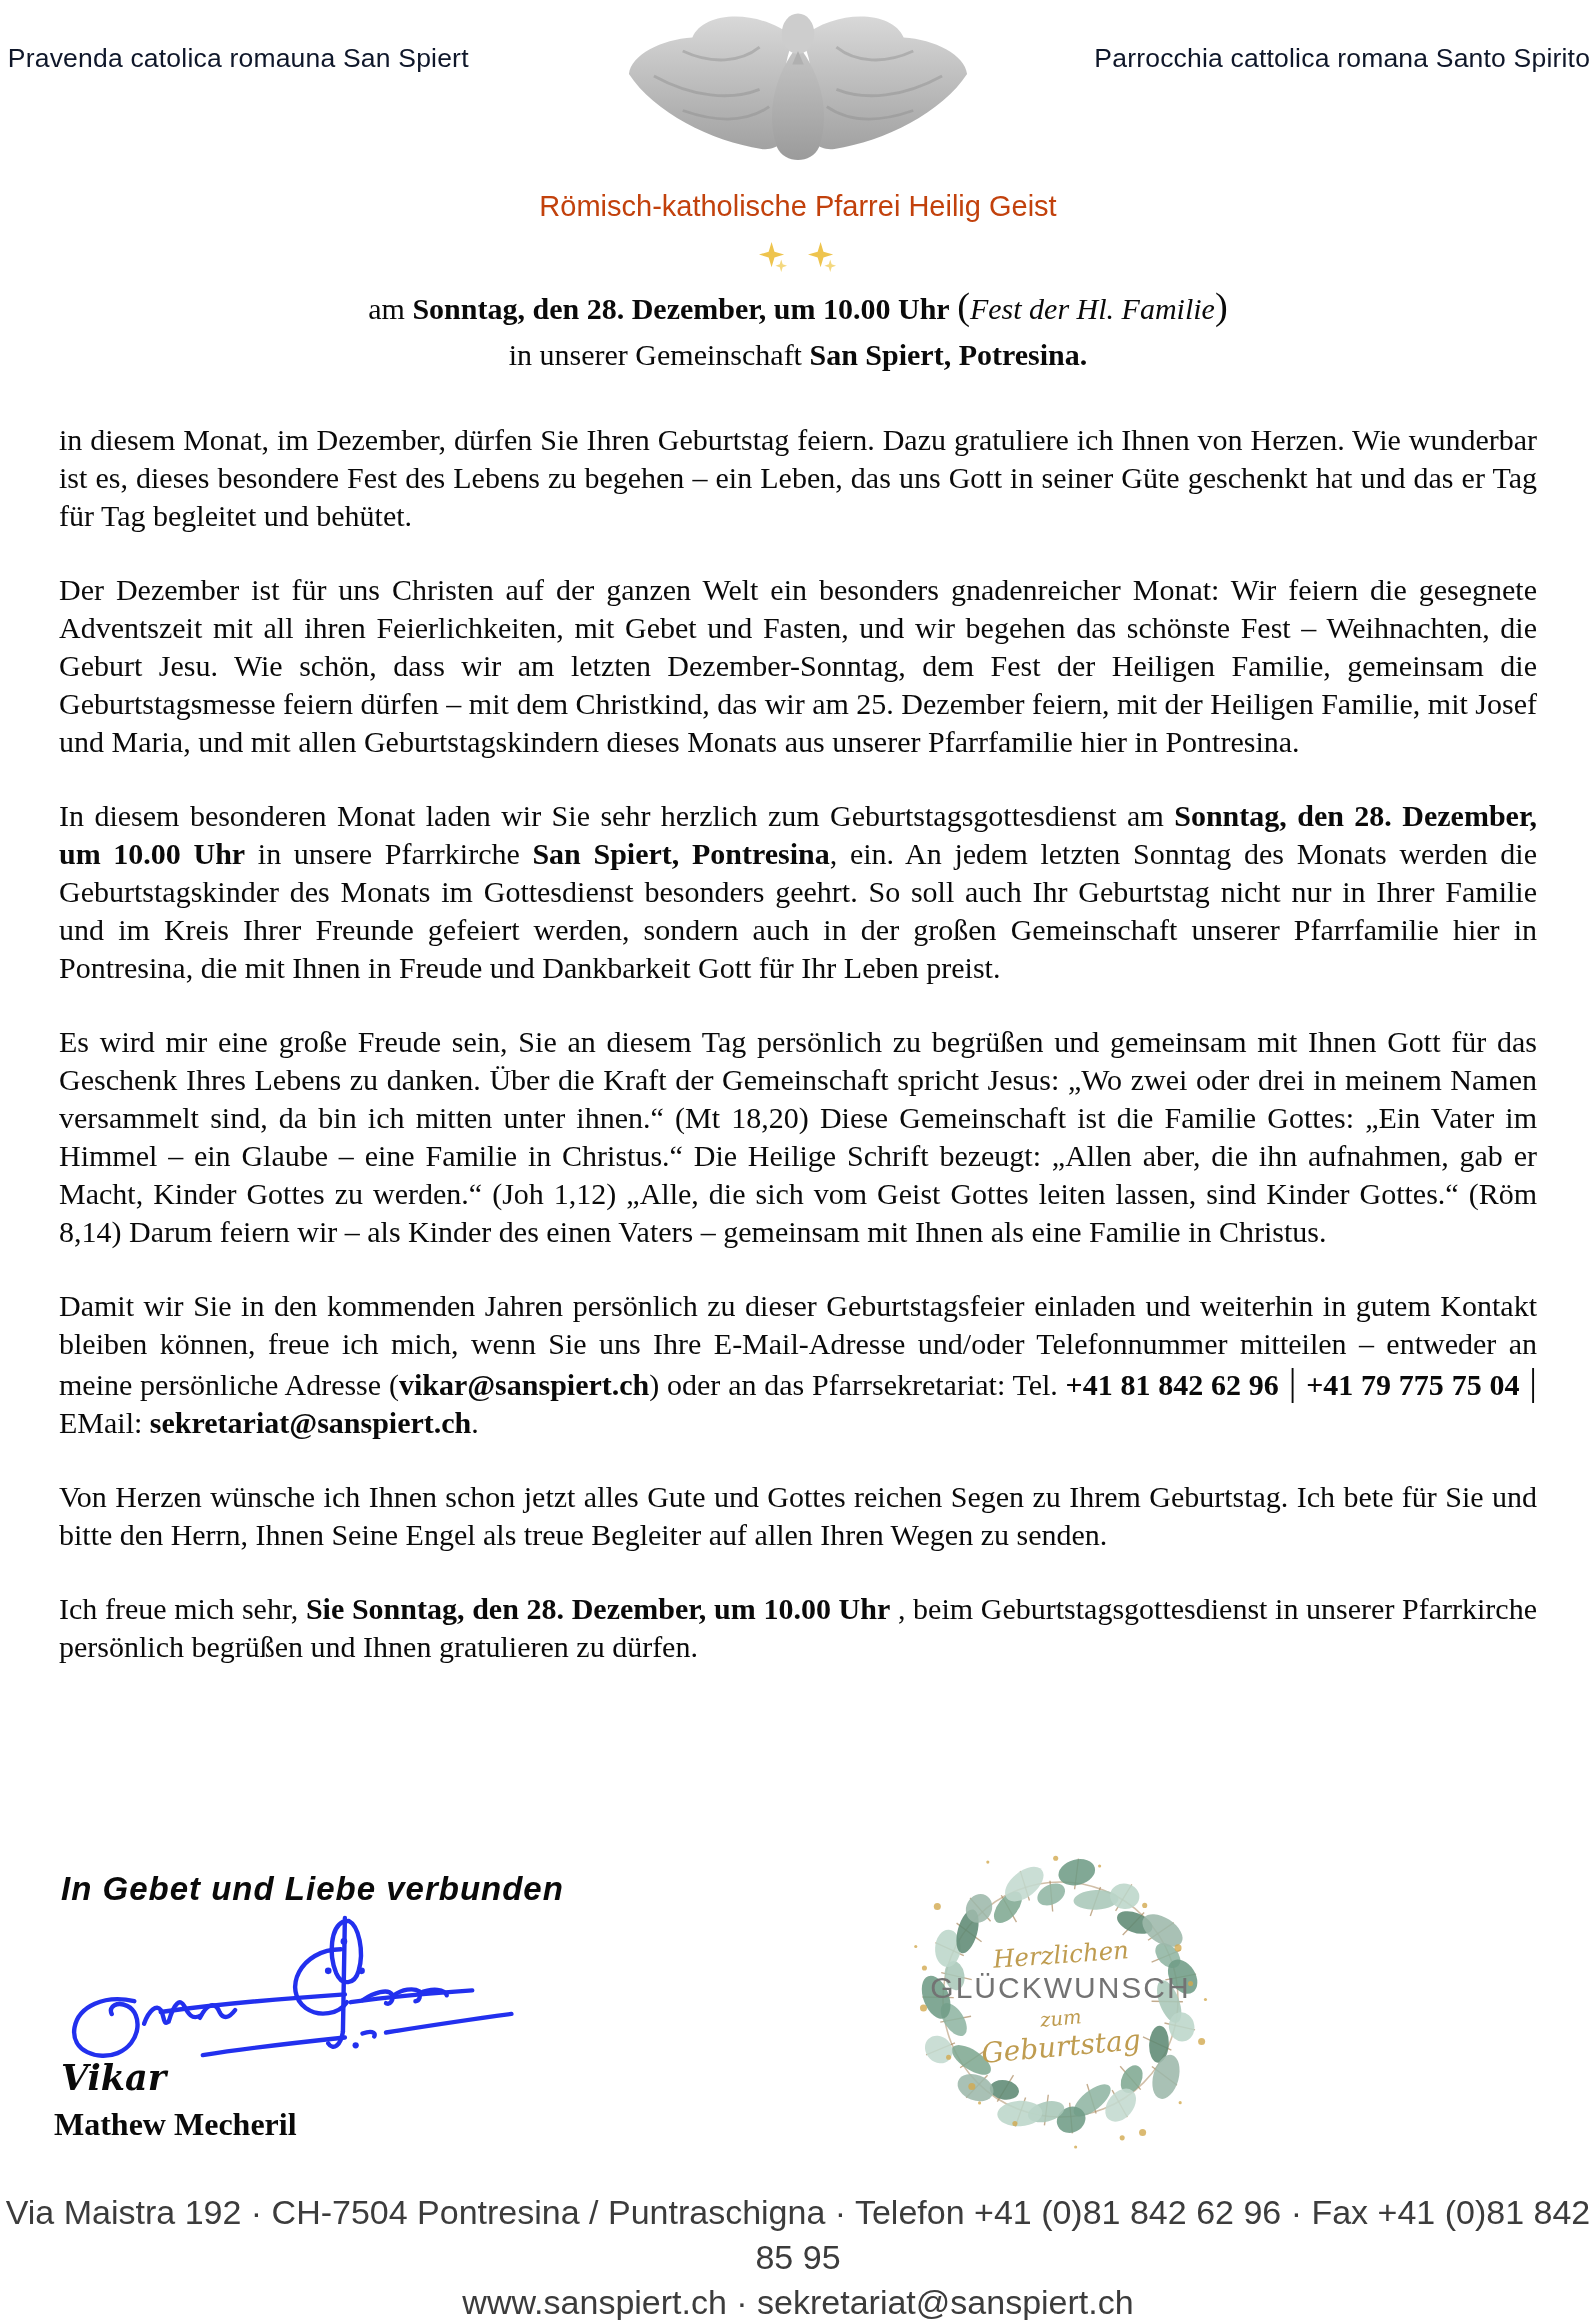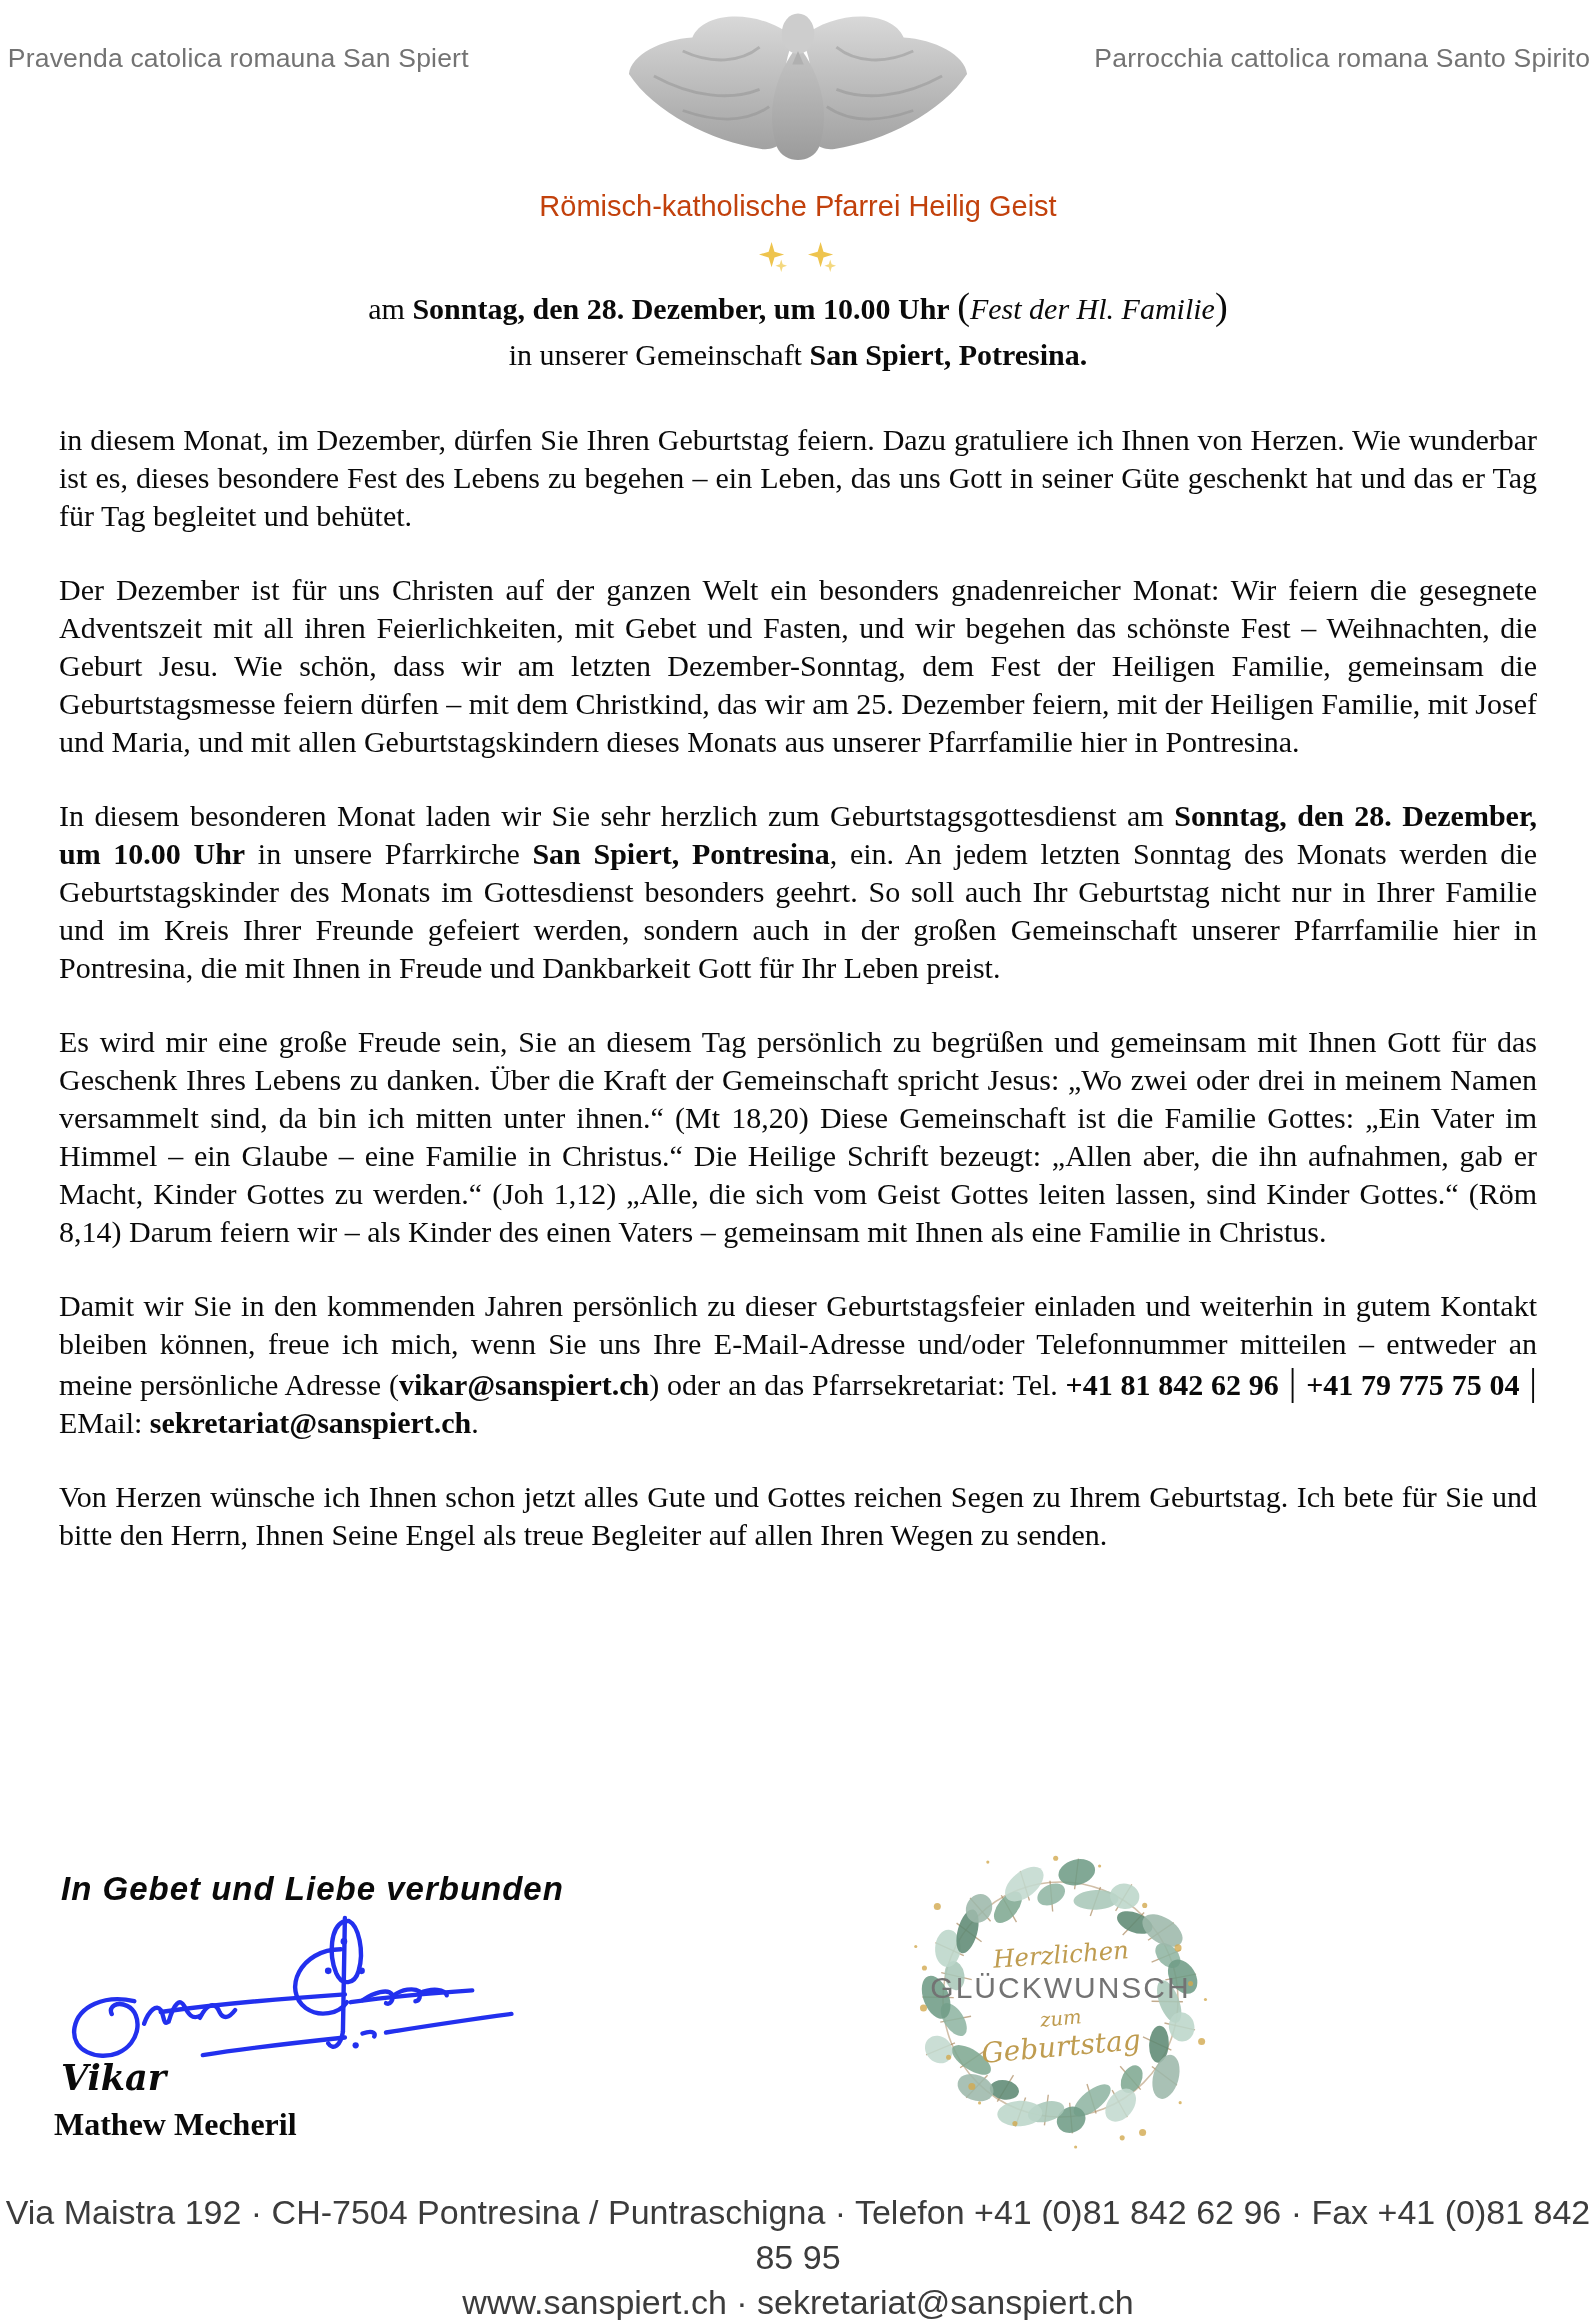--- a/index.html
+++ b/index.html
@@ -10,21 +10,21 @@
     background:#ffffff;
     font-family:"Liberation Serif", serif;
     color:#0a0a0a;
     overflow:hidden;
   }
   
   .header{position:relative;height:174px;}
   .header-label{
     position:absolute;top:43px;
     font-family:"Liberation Sans", sans-serif;
-    font-size:26.5px;color:#737373;letter-spacing:0.2px;
+    font-size:26.5px;color:#0f172a;letter-spacing:0.2px;
   }
   .header-label.left{left:7.8px;}
   .header-label.right{right:5.9px;}
   .dove-wrap{position:absolute;left:50%;top:3.9px;transform:translateX(-50%);}
   .parish-line{
     text-align:center;margin-top:15.7px;
     font-family:"Liberation Sans", sans-serif;
     font-size:29px;color:#c2410c;
   }
   
@@ -144,20 +144,21 @@
     <div class="title-line"><span>in unserer Gemeinschaft </span><span class="b">San Spiert, Potresina.</span></div>
   </div>
 
   <div class="body">
     <p><span>in diesem Monat, im Dezember, dürfen Sie Ihren Geburtstag feiern. Dazu gratuliere ich Ihnen von Herzen. Wie wunderbar ist es, dieses besondere Fest des Lebens zu begehen – ein Leben, das uns Gott in seiner Güte geschenkt hat und das er Tag für Tag begleitet und behütet.</span></p>
     <p><span>Der Dezember ist für uns Christen auf der ganzen Welt ein besonders gnadenreicher Monat: Wir feiern die gesegnete Adventszeit mit all ihren Feierlichkeiten, mit Gebet und Fasten, und wir begehen das schönste Fest – Weihnachten, die Geburt Jesu. Wie schön, dass wir am letzten Dezember-Sonntag, dem Fest der Heiligen Familie, gemeinsam die Geburtstagsmesse feiern dürfen – mit dem Christkind, das wir am 25. Dezember feiern, mit der Heiligen Familie, mit Josef und Maria, und mit allen Geburtstagskindern dieses Monats aus unserer Pfarrfamilie hier in Pontresina.</span></p>
     <p><span>In diesem besonderen Monat laden wir Sie sehr herzlich zum Geburtstagsgottesdienst am </span><span class="b">Sonntag, den 28. Dezember, um 10.00 Uhr</span><span> in unsere Pfarrkirche </span><span class="b">San Spiert, Pontresina</span><span>, ein. An jedem letzten Sonntag des Monats werden die Geburtstagskinder des Monats im Gottesdienst besonders geehrt. So soll auch Ihr Geburtstag nicht nur in Ihrer Familie und im Kreis Ihrer Freunde gefeiert werden, sondern auch in der großen Gemeinschaft unserer Pfarrfamilie hier in Pontresina, die mit Ihnen in Freude und Dankbarkeit Gott für Ihr Leben preist.</span></p>
     <p><span>Es wird mir eine große Freude sein, Sie an diesem Tag persönlich zu begrüßen und gemeinsam mit Ihnen Gott für das Geschenk Ihres Lebens zu danken. Über die Kraft der Gemeinschaft spricht Jesus: „Wo zwei oder drei in meinem Namen versammelt sind, da bin ich mitten unter ihnen.“ (Mt 18,20) Diese Gemeinschaft ist die Familie Gottes: „Ein Vater im Himmel – ein Glaube – eine Familie in Christus.“ Die Heilige Schrift bezeugt: „Allen aber, die ihn aufnahmen, gab er Macht, Kinder Gottes zu werden.“ (Joh 1,12) „Alle, die sich vom Geist Gottes leiten lassen, sind Kinder Gottes.“ (Röm 8,14) Darum feiern wir – als Kinder des einen Vaters – gemeinsam mit Ihnen als eine Familie in Christus.</span></p>
     <p><span>Damit wir Sie in den kommenden Jahren persönlich zu dieser Geburtstagsfeier einladen und weiterhin in gutem Kontakt bleiben können, freue ich mich, wenn Sie uns Ihre E-Mail-Adresse und/oder Telefonnummer mitteilen – entweder an meine persönliche Adresse (</span><span class="b">vikar@sanspiert.ch</span><span>) oder an das Pfarrsekretariat: Tel. </span><span class="b">+41 81 842 62 96</span><span class="lg"> | </span><span class="b">+41 79 775 75 04</span><span class="lg">  | </span><span>EMail: </span><span class="b">sekretariat@sanspiert.ch</span><span>.</span></p>
     <p><span>Von Herzen wünsche ich Ihnen schon jetzt alles Gute und Gottes reichen Segen zu Ihrem Geburtstag. Ich bete für Sie und bitte den Herrn, Ihnen Seine Engel als treue Begleiter auf allen Ihren Wegen zu senden.</span></p>
+    <p><span>Ich freue mich sehr, </span><span class="b">Sie Sonntag, den 28. Dezember, um 10.00 Uhr</span><span> , beim Geburtstagsgottesdienst in unserer Pfarrkirche persönlich begrüßen und Ihnen gratulieren zu dürfen.</span></p>
   </div>
 
   <div class="sig-section">
     <div class="sig-closing">In Gebet und Liebe verbunden</div>
     <div class="sig-ink">
       <svg width="529" height="157" viewBox="0 0 540 160">
         <g stroke="#2230ee" stroke-width="4.5" fill="none" stroke-linecap="round" stroke-linejoin="round">
           <path d="M85,95 C55,88 28,100 24,122 C20,146 48,156 68,148 C92,138 94,108 78,100 C68,95 58,100 62,108"></path>
           <path d="M95,118 C100,104 108,98 112,104 C116,110 114,120 120,116 C126,96 132,92 136,100 C140,108 144,114 152,110"></path>
           <path d="M152,112 C160,96 168,96 172,106 C176,114 182,112 188,104"></path>

